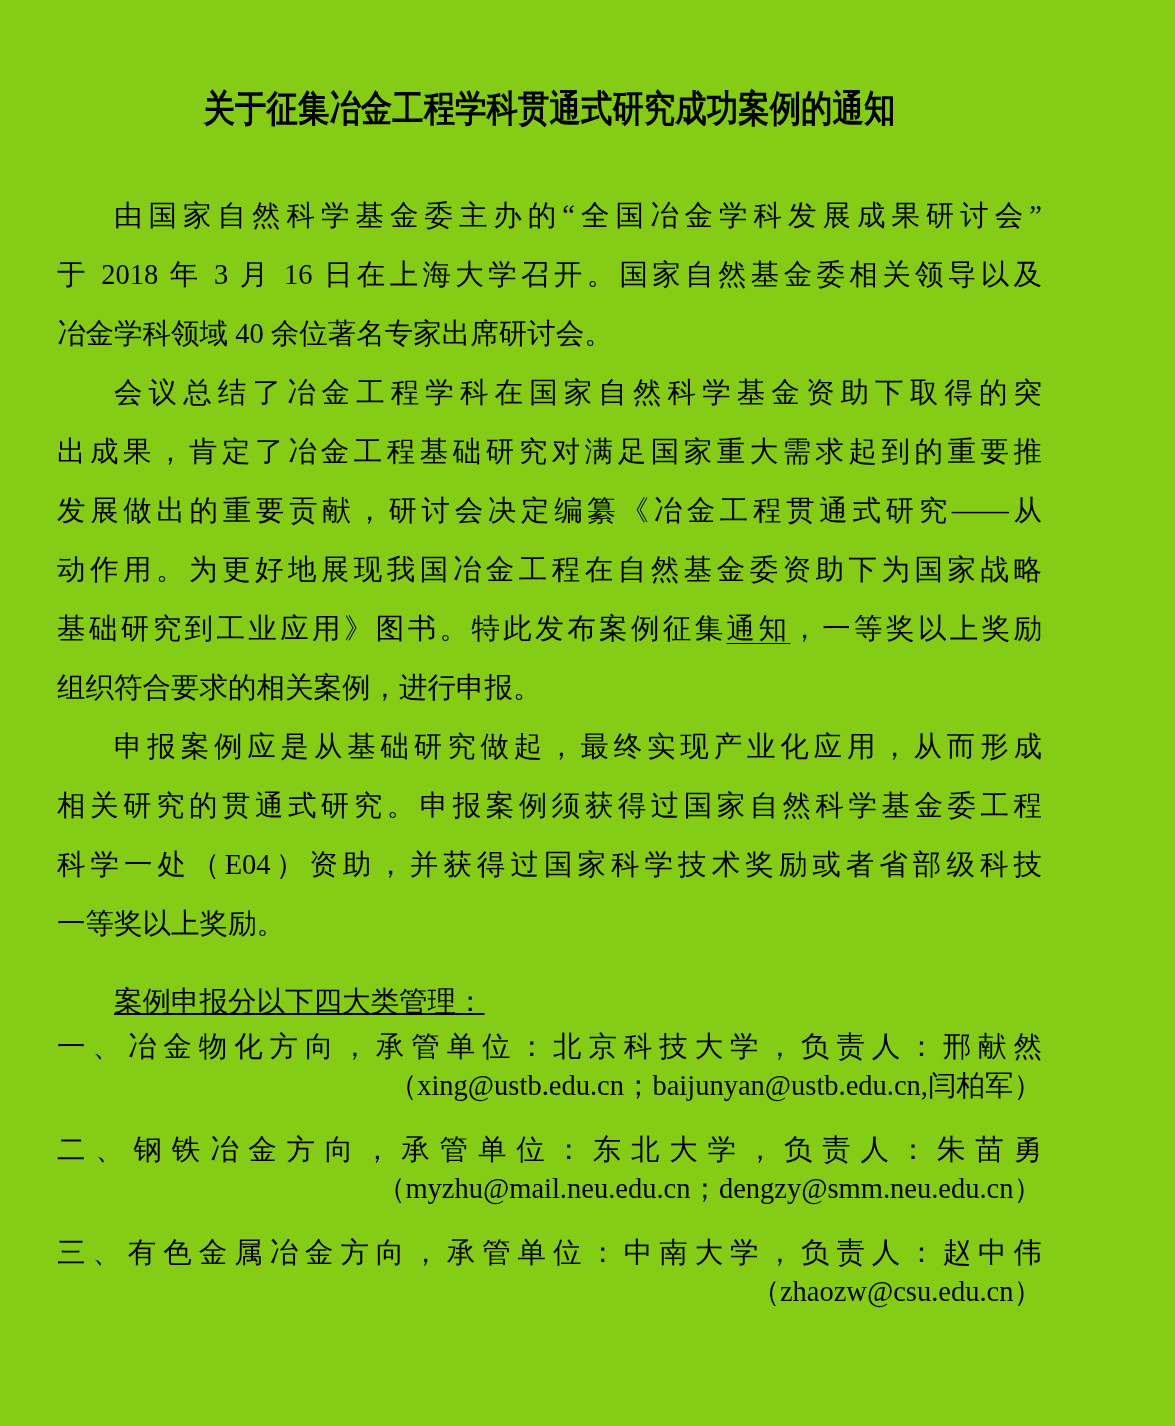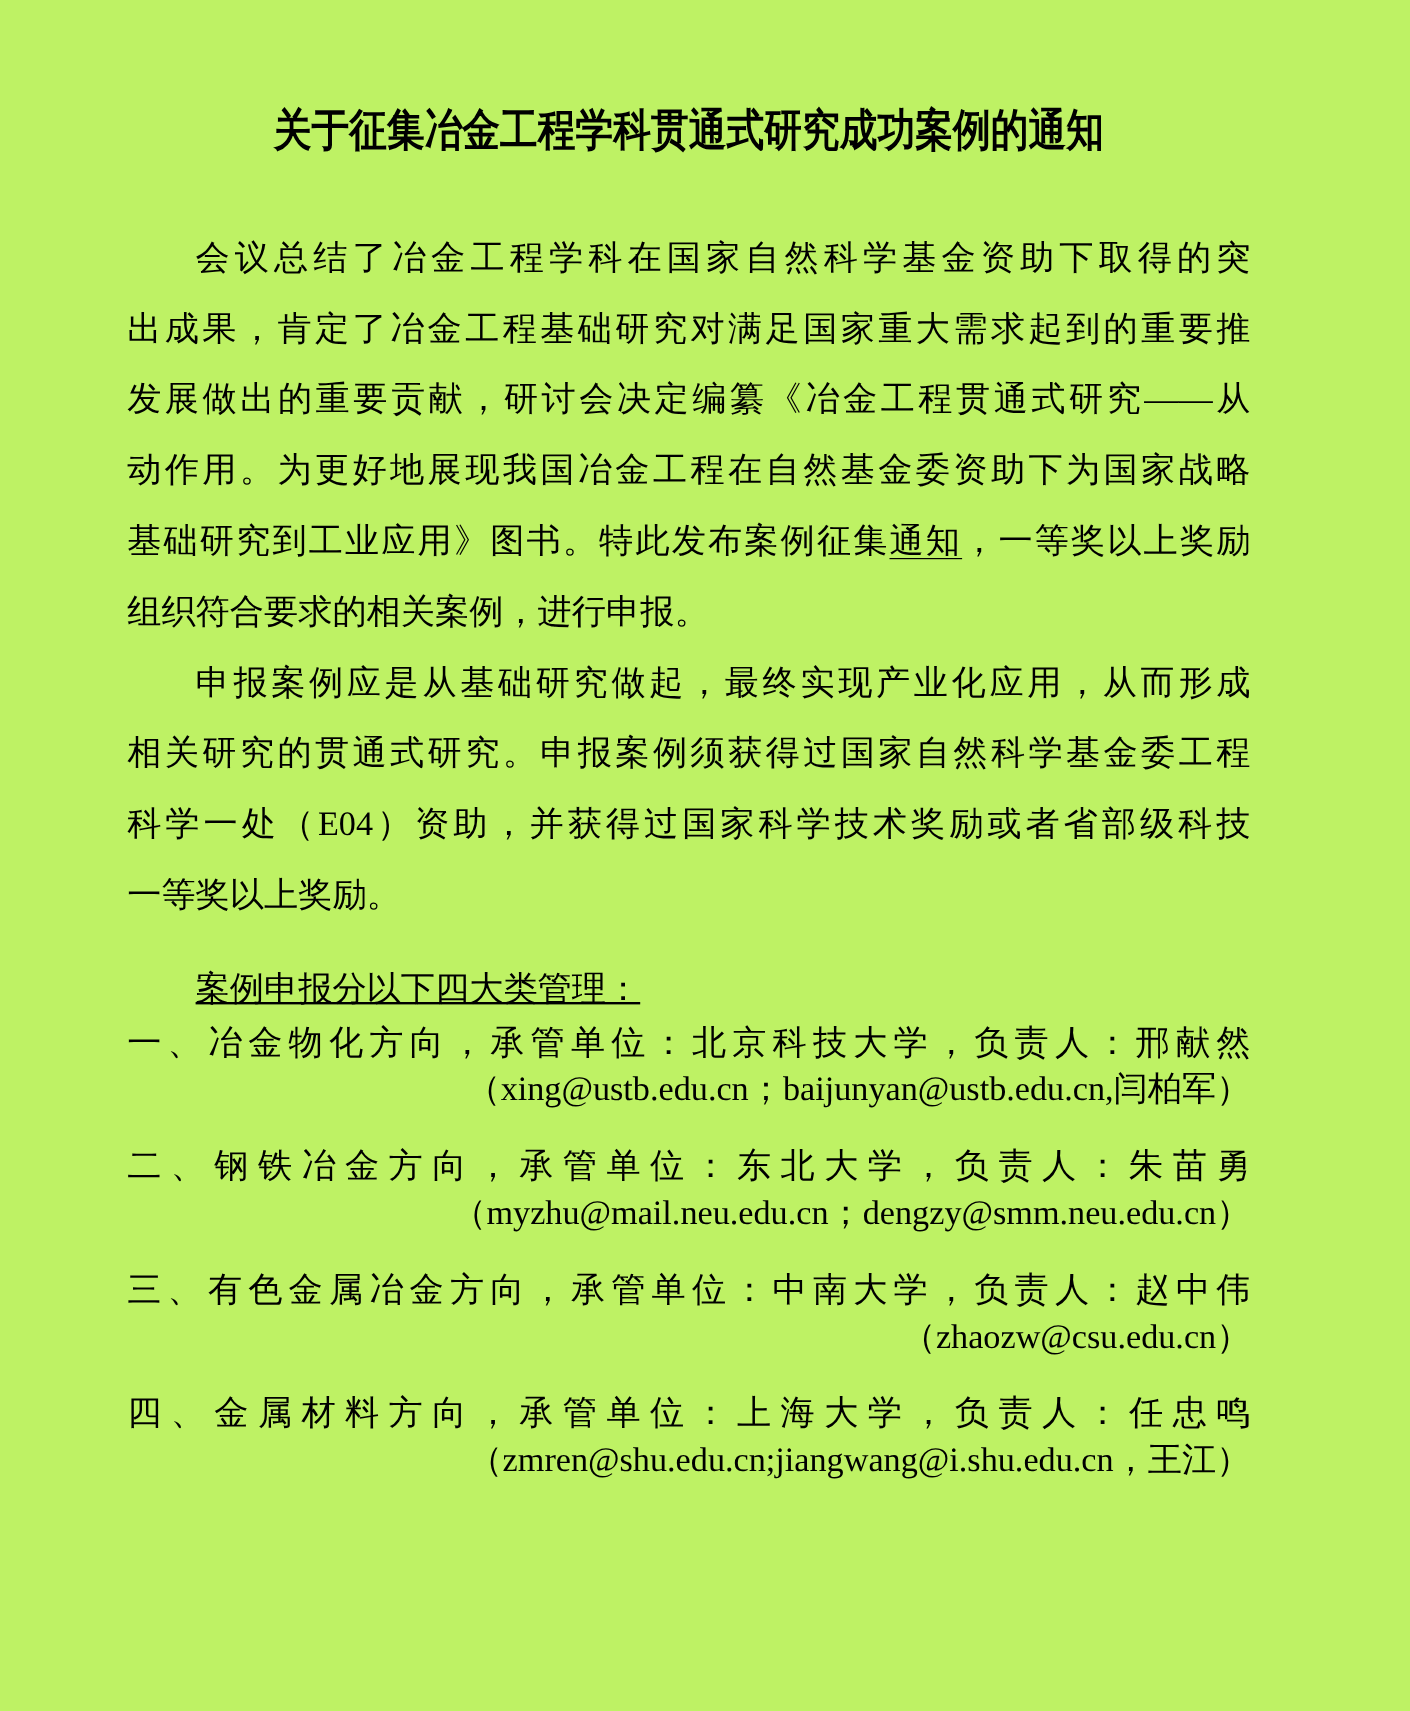--- a/index.html
+++ b/index.html
@@ -9,22 +9,22 @@
   }
   body {
     width: 1175px;
     height: 1426px;
     overflow: hidden;
   }
   .page {
     box-sizing: border-box;
     width: 1175px;
     height: 1426px;
-    padding: 84px 133px 0 106px;
-    background: #bef264;
+    padding: 84px 133px 0 57px;
+    background: #84cc16;
     color: #000000;
     font-family: "Liberation Serif", "DejaVu Serif", serif;
     font-size: 28.5px;
   }
   .doc-title {
     font-family: "Liberation Sans", "DejaVu Sans", sans-serif;
     font-weight: 900;
     font-size: 37px;
     line-height: 50px;
     text-align: center;
@@ -63,20 +63,25 @@
     text-underline-offset: 5px;
   }
 </style>
 </head>
 <body>
 
 <div class="page">
 
   <div class="doc-title">关于征集冶金工程学科贯通式研究成功案例的通知</div>
 
+  <div class="para">
+    <div class="line fill indent">由国家自然科学基金委主办的“全国冶金学科发展成果研讨会”</div>
+    <div class="line fill">于 2018 年 3 月 16 日在上海大学召开。国家自然基金委相关领导以及</div>
+    <div class="line lastline">冶金学科领域 40 余位著名专家出席研讨会。</div>
+  </div>
 
   <div class="para">
     <div class="line fill indent">会议总结了冶金工程学科在国家自然科学基金资助下取得的突</div>
     <div class="line fill">出成果，肯定了冶金工程基础研究对满足国家重大需求起到的重要推</div>
     <div class="line fill">发展做出的重要贡献，研讨会决定编纂《冶金工程贯通式研究——从</div>
     <div class="line fill">动作用。为更好地展现我国冶金工程在自然基金委资助下为国家战略</div>
     <div class="line fill"><span>基础研究到工业应用》图书。特此发布案例征集</span><span class="u">通知</span><span>，一等奖以上奖励</span></div>
     <div class="line lastline">组织符合要求的相关案例，进行申报。</div>
   </div>
 
@@ -97,18 +102,14 @@
   <div class="item">
     <div class="line fill"><span>二、</span><span class="b">钢铁冶金方向，</span><span>承管单位：东北大学，负责人：朱苗勇</span></div>
     <div class="email-line">（myzhu@mail.neu.edu.cn；dengzy@smm.neu.edu.cn）</div>
   </div>
 
   <div class="item">
     <div class="line fill"><span>三、</span><span class="b">有色金属冶金方向，</span><span>承管单位：中南大学，负责人：赵中伟</span></div>
     <div class="email-line">（zhaozw@csu.edu.cn）</div>
   </div>
 
-  <div class="item">
-    <div class="line fill"><span>四、</span><span class="b">金属材料方向，</span><span>承管单位：上海大学，负责人：任忠鸣</span></div>
-    <div class="email-line">（zmren@shu.edu.cn;jiangwang@i.shu.edu.cn，王江）</div>
-  </div>
 
 </div>
 
 </body></html>

